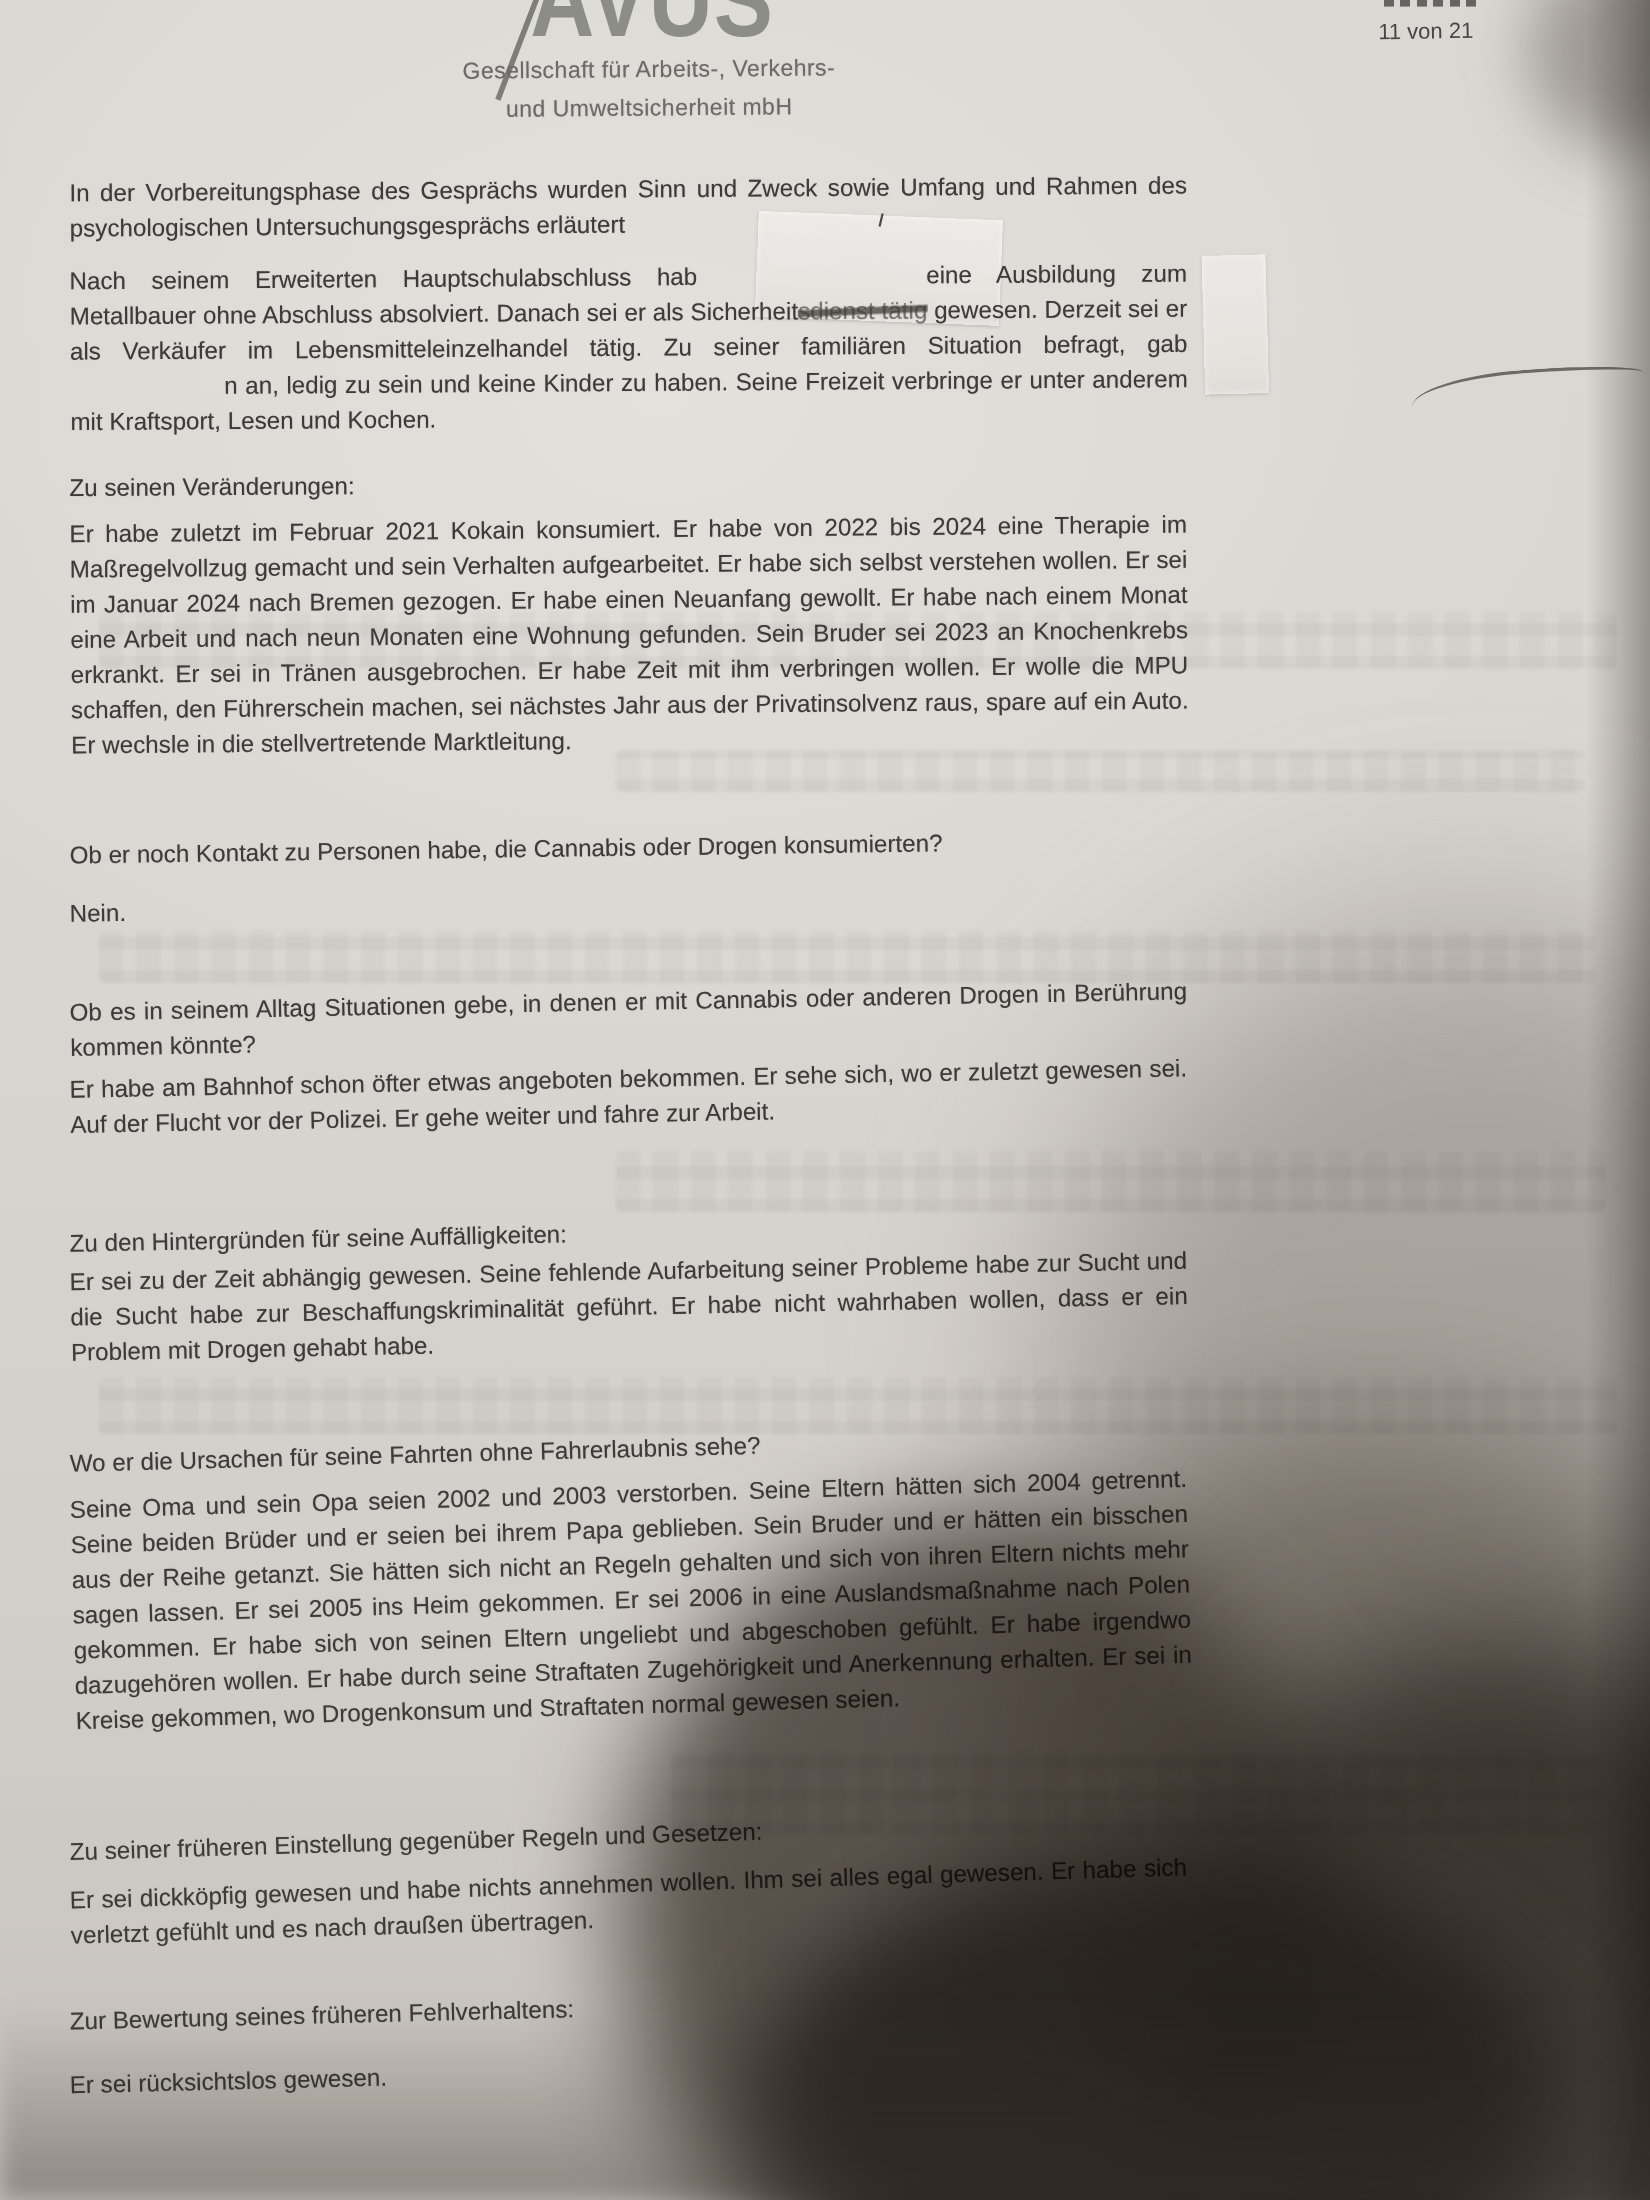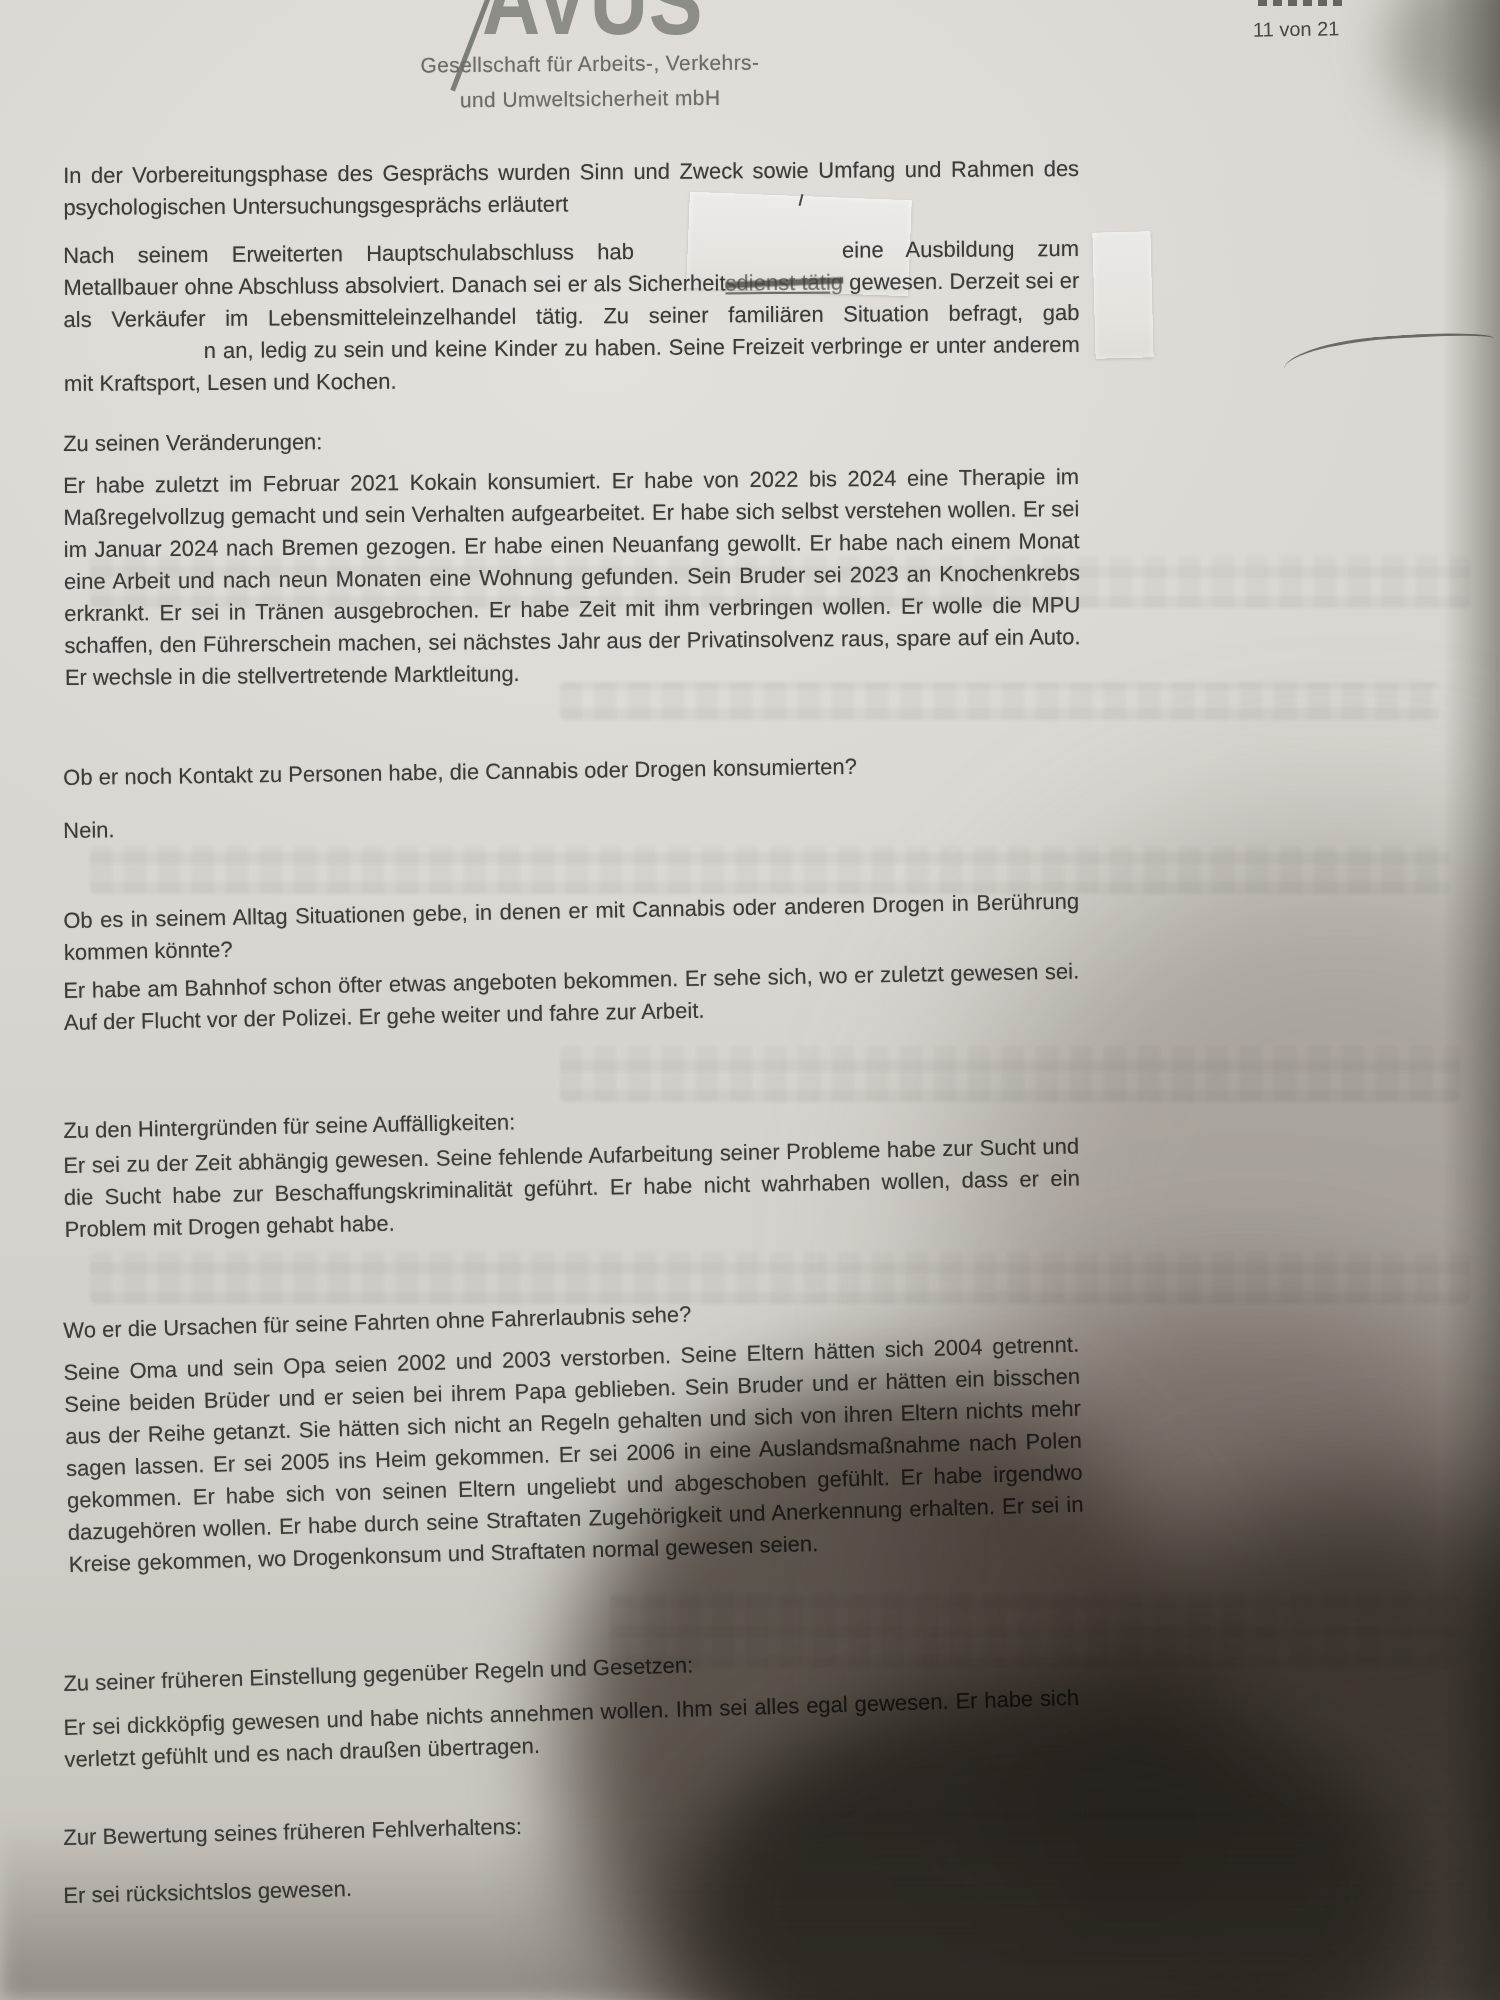--- a/index.html
+++ b/index.html
@@ -32,21 +32,21 @@
     background:repeating-linear-gradient(90deg,#4a4844 0 9px,transparent 9px 15px);}
   
   .tape{position:absolute;z-index:5;background:linear-gradient(180deg,#edebe7 0%,#e6e4df 70%,#e0ded9 100%);
     box-shadow:0 1px 3px rgba(120,115,108,0.35), inset 0 0 6px rgba(255,255,255,0.6);}
   .tape-a{left:688px;top:196px;width:222px;height:96px;transform:rotate(2.2deg);}
   .tape-b{left:1094px;top:232px;width:58px;height:126px;transform:rotate(-1.5deg);opacity:0.9;}
   .gap{display:inline-block;height:2px;}
   .gap1{width:185px;}
   .gap2{width:140px;}
   .redacted{color:rgba(62,60,56,0.48);
-    background:linear-gradient(178deg,transparent 36%,rgba(55,50,45,0.7) 44%,rgba(55,50,45,0.7) 58%,transparent 66%);text-decoration:underline;}
+    background:linear-gradient(178deg,transparent 36%,rgba(55,50,45,0.7) 44%,rgba(55,50,45,0.7) 58%,transparent 66%);}
   .tick{position:absolute;left:800px;top:194px;width:2px;height:12px;background:#4a4844;
     transform:rotate(14deg);z-index:10;}
   .swoosh{position:absolute;left:1283px;top:336px;width:212px;height:30px;z-index:10;
     border-top:3px solid rgba(72,68,62,0.75);border-radius:100% 100% 0 0/160% 60% 0 0;
     transform:rotate(-4deg);}
   
   .ghost{position:absolute;z-index:2;opacity:0.5;filter:blur(1.5px);border-radius:6px;
     background:
       repeating-linear-gradient(0deg,rgba(108,104,99,0.13) 0 12px,transparent 12px 30px),
       repeating-linear-gradient(90deg,rgba(108,104,99,0.10) 0 22px,transparent 22px 34px);}

